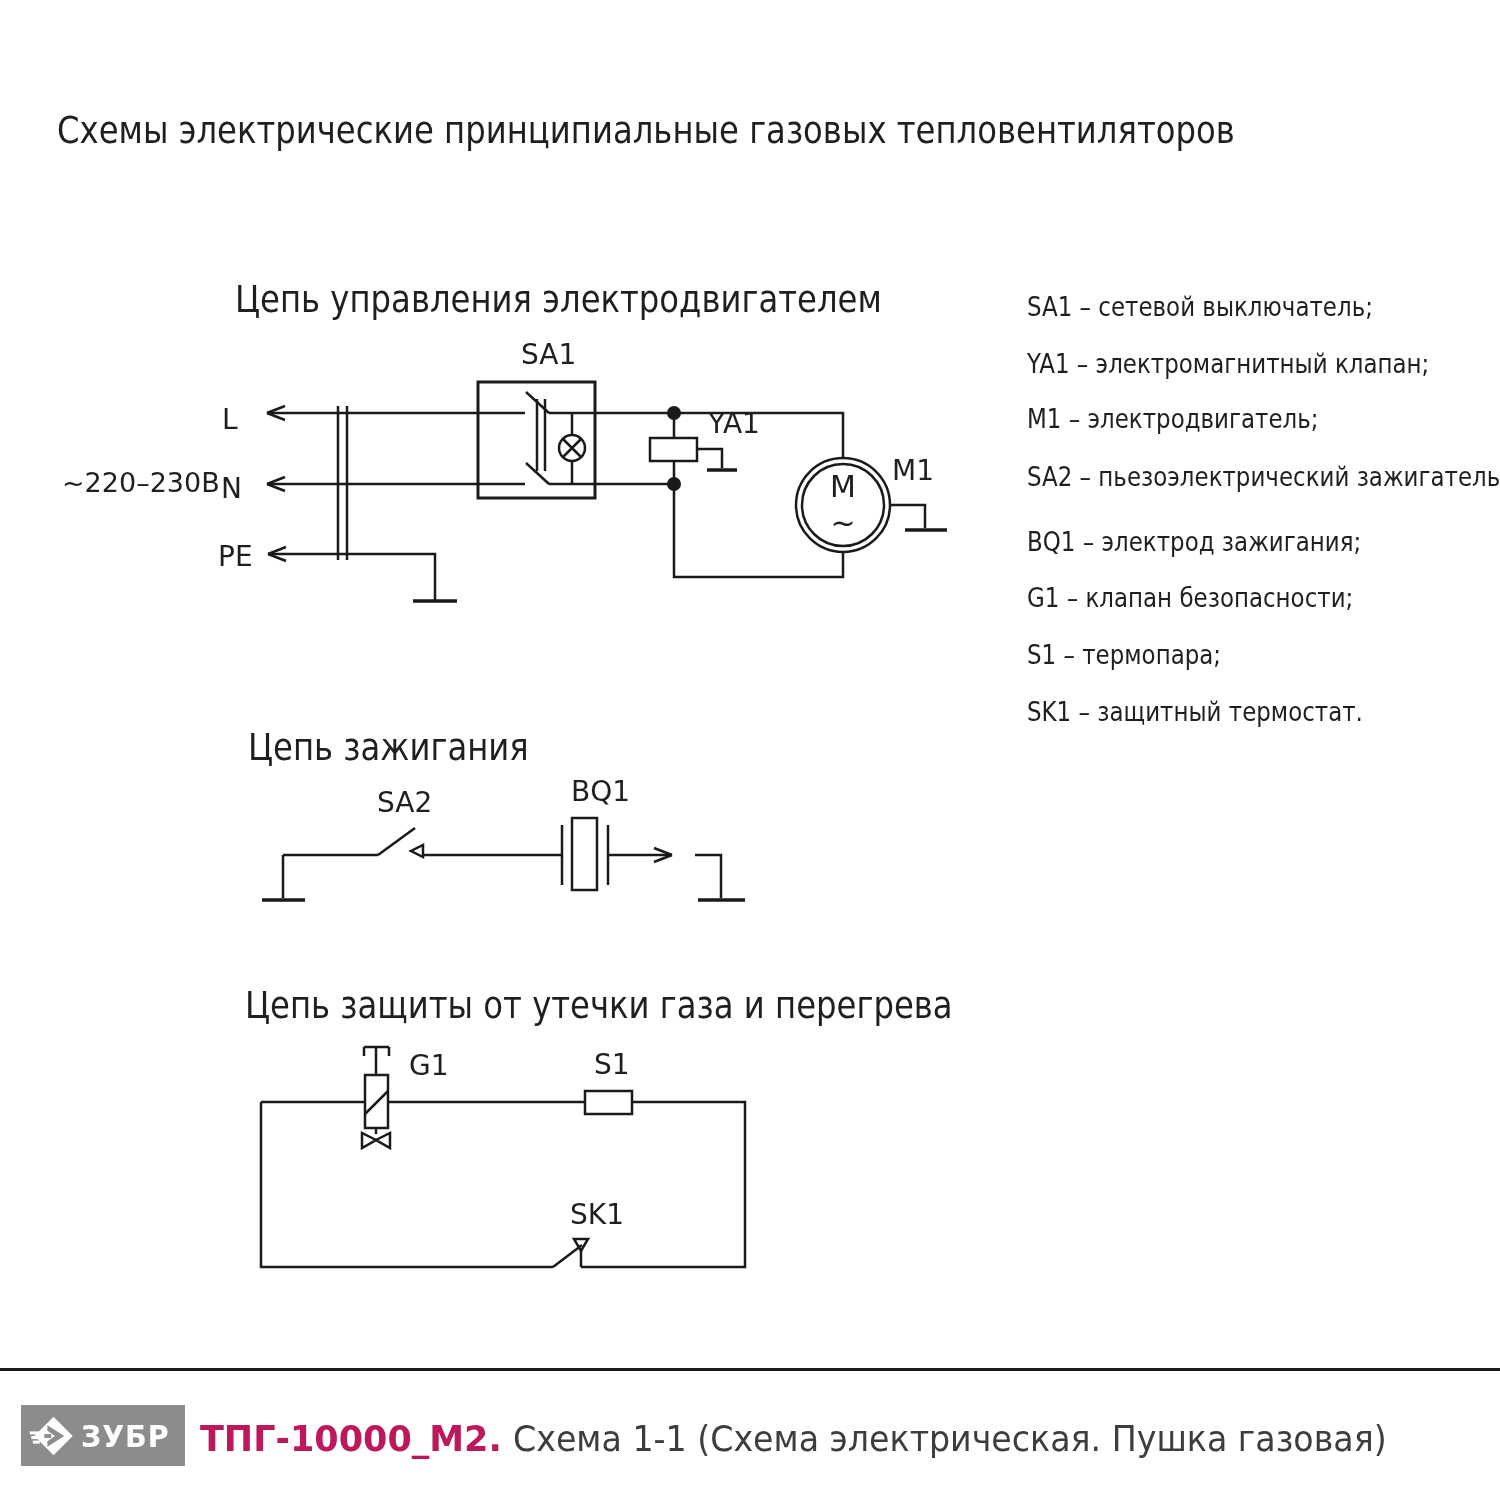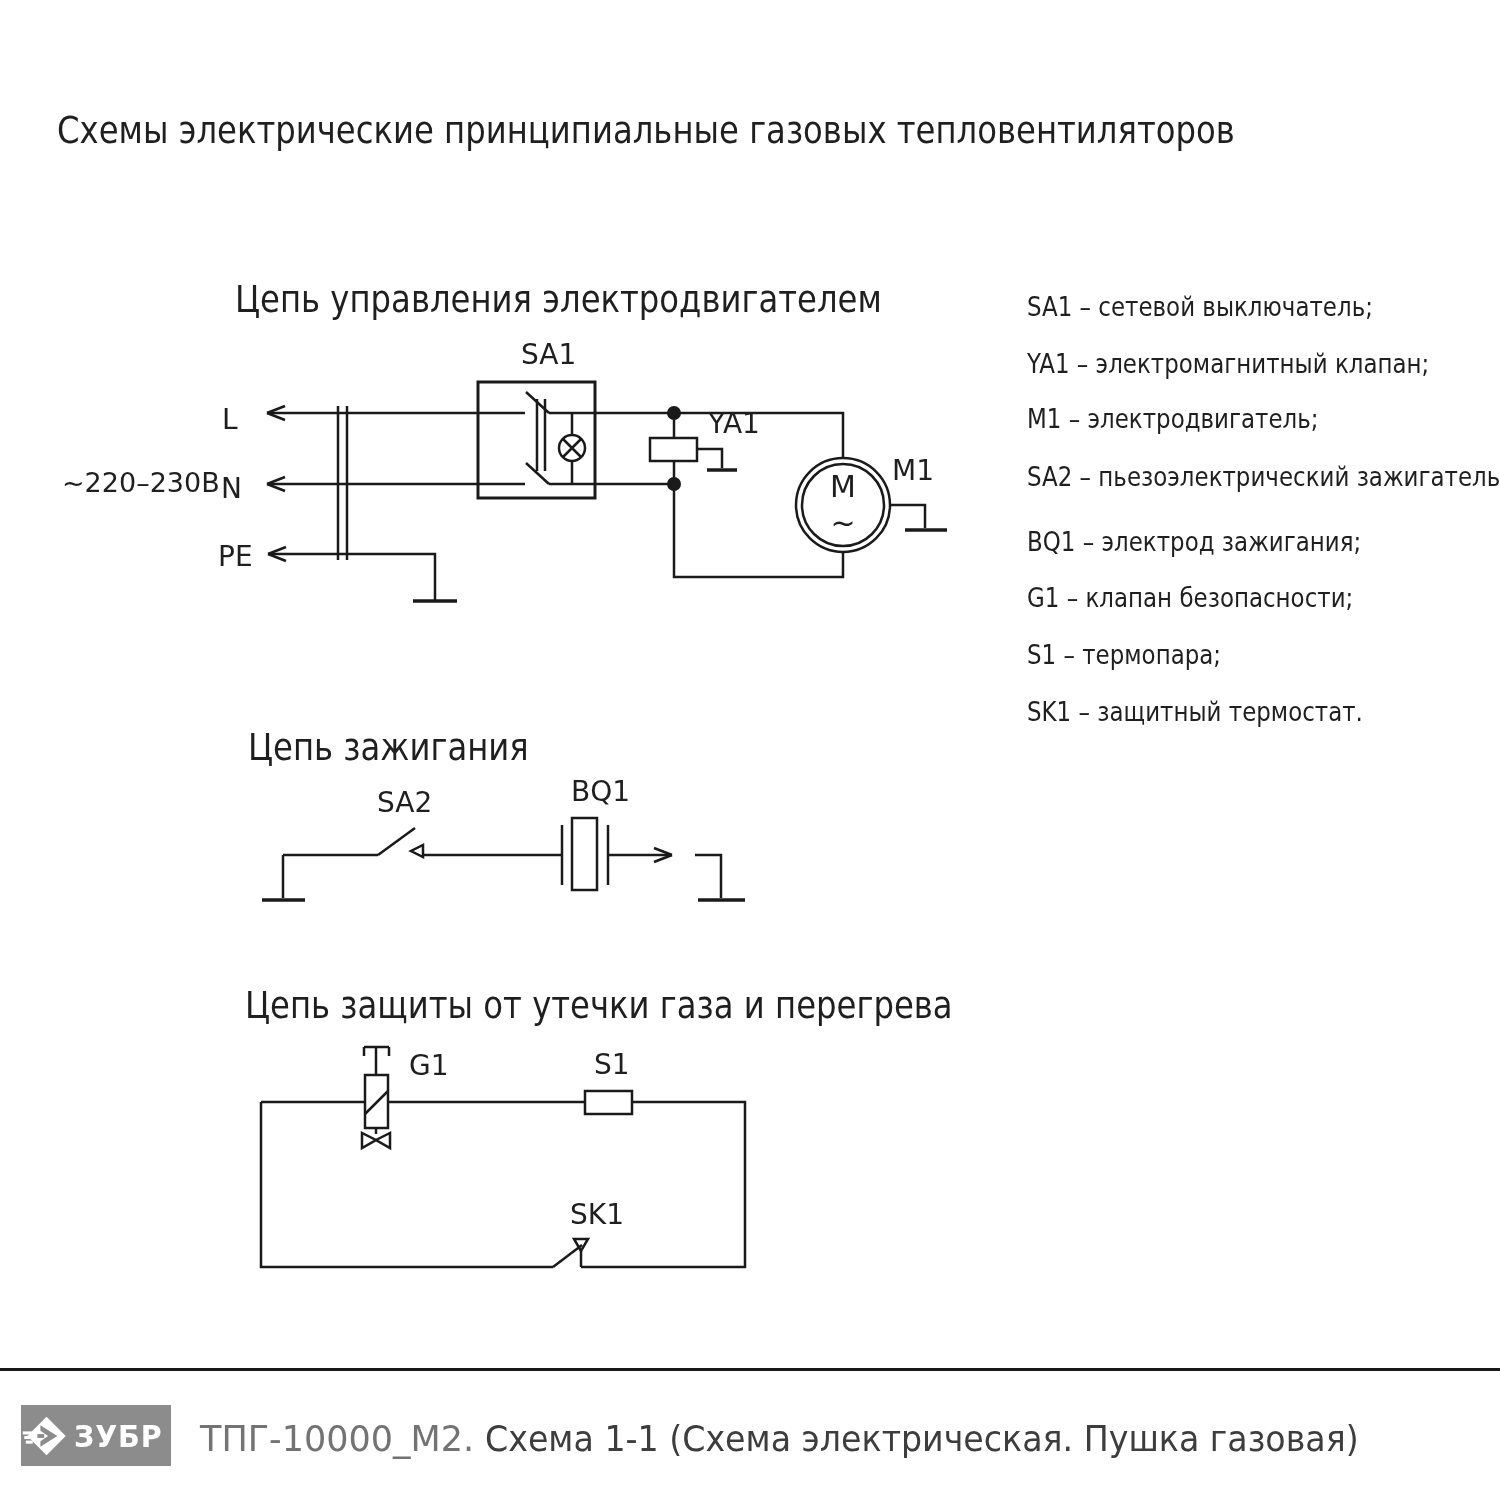--- a/index.html
+++ b/index.html
@@ -16,31 +16,31 @@
   .page-title{left:57px;top:108px;font-size:38px;}
   .h-motor{left:235px;top:277px;font-size:38px;}
   .h-ign{left:248px;top:725px;font-size:38px;}
   .h-prot{left:245px;top:983px;font-size:38px;}
   .legend-item{left:1027px;font-size:27px;}
   svg text{
     font-family:"DejaVu Sans",sans-serif;fill:#1f1f1f;
   }
   .footer-rule{left:0;top:1368px;width:1500px;height:3px;background:#1a1a1a;}
   .logo-box{
-    left:21px;top:1405px;width:150px;height:61px;background:#8c8c8c;
+    left:21px;top:1405px;width:164px;height:61px;background:#8c8c8c;
     display:flex;align-items:center;justify-content:center;gap:6px;
   }
   .logo-text{
     color:#ffffff;font-weight:bold;font-size:31px;letter-spacing:1px;
     font-family:"DejaVu Sans",sans-serif;transform:scaleX(0.92);transform-origin:0 50%;
   }
   .footer-line{
     left:200px;top:1419px;font-size:35px;white-space:nowrap;
   }
-  .footer-model{font-weight:normal;color:#737373;}
+  .footer-model{font-weight:bold;color:#be185d;}
   .footer-desc{font-weight:normal;color:#3d3d3d;transform:scaleX(0.95);display:inline-block;transform-origin:0 50%;}
 </style>
 </head>
 <body>
 
 <div class="abs gost page-title">Схемы электрические принципиальные газовых тепловентиляторов</div>
 
 <div class="abs gost h-motor">Цепь управления электродвигателем</div>
 <div class="abs gost h-ign">Цепь зажигания</div>
 <div class="abs gost h-prot">Цепь защиты от утечки газа и перегрева</div>

